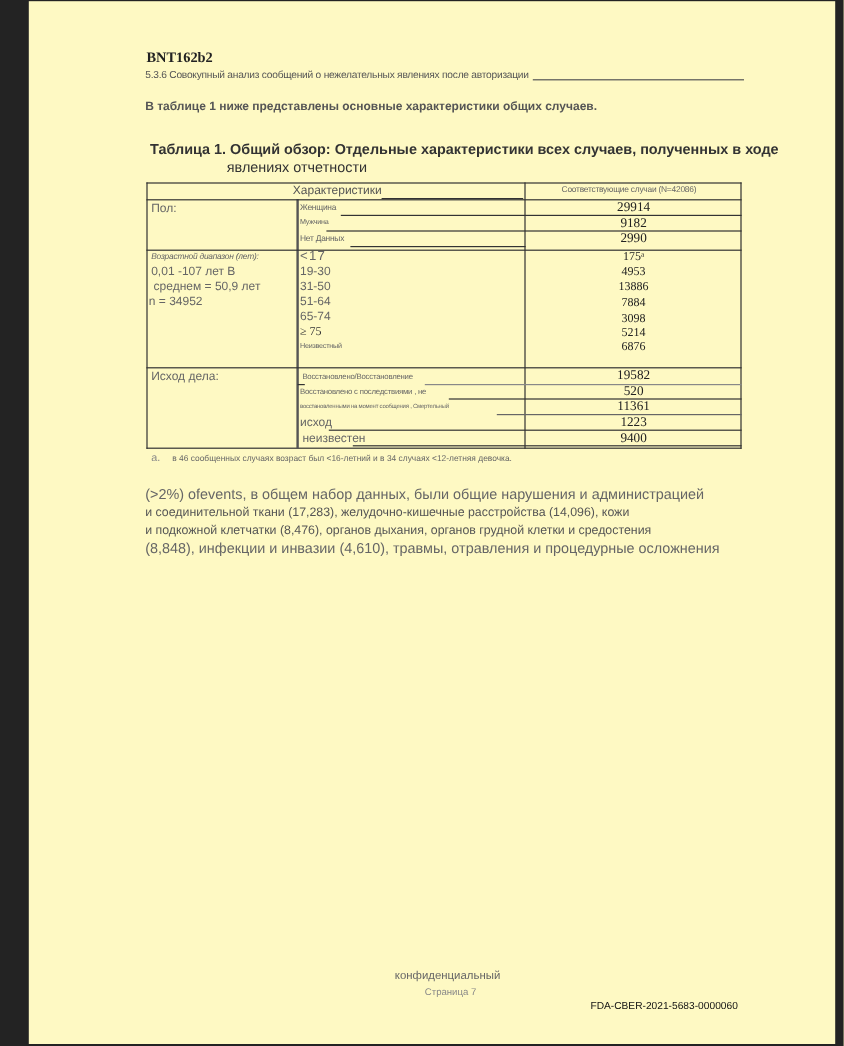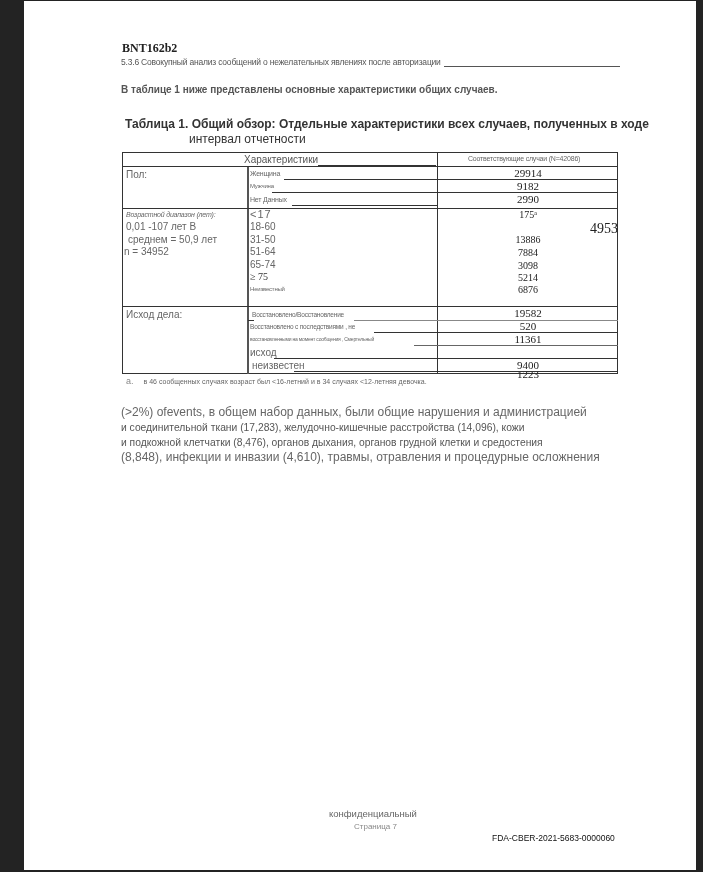--- a/index.html
+++ b/index.html
@@ -1,17 +1,17 @@
 <!DOCTYPE html>
 <html><head>
 <meta charset="utf-8">
 <style>
   html, body { margin:0; padding:0; }
   body { width:703px; height:872px; background:#232323; position:relative; overflow:hidden; font-family:"Liberation Sans", sans-serif; }
-  .page { position:absolute; left:24px; top:1px; width:672px; height:869px; background:#ffffff; }
+  .page { position:absolute; left:24px; top:1px; width:672px; height:869px; background:#fef9c3; }
   .abs { position:absolute; white-space:nowrap; }
   .doc-id { left:98px; top:40px; font-family:"Liberation Serif", serif; font-weight:bold; font-size:12px; color:#222; }
   .section { left:97px; top:56px; font-size:8.5px; color:#555; letter-spacing:-0.2px; }
   .section-line { position:absolute; left:420px; top:65px; width:176px; border-top:1px solid #555; }
   .intro { left:97px; top:83px; font-size:10px; color:#555;font-weight:bold; }
   .tbl-title { left:101px; top:116px; font-size:12px; color:#333; line-height:15px;font-weight:bold; }
   .tbl-title2 { left:165px; top:131px; font-size:12px; color:#333; }
   .table { position:absolute; left:98px; top:151px; width:496px; height:222px; }
   .hl { position:absolute; border-top:1px solid #333; }
   .vl { position:absolute; border-left:1px solid #333; }
@@ -34,21 +34,21 @@
 
 <div class="side">090177e196ea1800\Approved\Approved On: 30-Apr-2021 09:26 (GMT)</div>
 
 <div class="page">
   <div class="abs doc-id">BNT162b2</div>
   <div class="abs section">5.3.6 Совокупный анализ сообщений о нежелательных явлениях после авторизации</div>
   <div class="section-line"></div>
   <div class="abs intro">В таблице 1 ниже представлены основные характеристики общих случаев.</div>
 
   <div class="abs tbl-title">Таблица 1. Общий обзор: Отдельные характеристики всех случаев, полученных в ходе</div>
-  <div class="abs tbl-title2">интервал отчетности</div>
+  <div class="abs tbl-title2">явлениях отчетности</div>
 
   <div class="table">
 
     <div class="hl" style="left:0;top:0;width:496px;"></div>
     <div class="hl" style="left:0;top:221px;width:496px;"></div>
     <div class="vl" style="left:0;top:0;height:222px;"></div>
     <div class="vl" style="left:495px;top:0;height:222px;"></div>
     <div class="vl" style="left:315px;top:0;height:222px;"></div>
     <div class="vl" style="left:125px;top:14px;height:208px;border-left-width:2px;border-color:#555;"></div>
     <div class="hl" style="left:0;top:14px;width:496px;"></div>
@@ -70,22 +70,22 @@
     <div class="uline" style="left:170px;top:53px;width:146px;"></div>
     <div class="cell num" style="left:316px;top:41px;">2990</div>
 
     <div class="cell small" style="left:4px;top:59px;font-style:italic;">Возрастной диапазон (лет):</div>
     <div class="cell mid" style="left:4px;top:69px;">0,01 -107 лет В</div>
     <div class="cell mid" style="left:6px;top:82px;">среднем = 50,9 лет</div>
     <div class="cell mid" style="left:2px;top:94px;">n = 34952</div>
 
     <div class="cell mid" style="left:128px;top:56px;font-size:11px;letter-spacing:1px;">&lt;17</div>
     <div class="cell num" style="left:316px;top:57px;font-size:10px;">175ᵃ</div>
-    <div class="cell mid" style="left:128px;top:69px;">18-60</div>
-    <div class="cell num" style="left:316px;top:69px;font-size:14px;text-align:right;">4953</div>
+    <div class="cell mid" style="left:128px;top:69px;">19-30</div>
+    <div class="cell num" style="left:316px;top:69px;font-size:10px;">4953</div>
     <div class="cell mid" style="left:128px;top:82px;">31-50</div>
     <div class="cell num" style="left:316px;top:82px;font-size:10px;">13886</div>
     <div class="cell mid" style="left:128px;top:94px;">51-64</div>
     <div class="cell num" style="left:316px;top:95px;font-size:10px;">7884</div>
     <div class="cell mid" style="left:128px;top:107px;">65-74</div>
     <div class="cell num" style="left:316px;top:108px;font-size:10px;">3098</div>
     <div class="cell" style="left:128px;top:119px;font-family:'Liberation Serif',serif;font-size:10px;color:#333;">≥ 75</div>
     <div class="cell num" style="left:316px;top:120px;font-size:10px;">5214</div>
     <div class="cell small" style="left:128px;top:134px;font-size:6px;">Неизвестный</div>
     <div class="cell num" style="left:316px;top:132px;font-size:10px;">6876</div>
@@ -98,21 +98,21 @@
 
     <div class="cell small" style="left:128px;top:171px;font-size:6.5px;">Восстановлено с последствиями , не</div>
     <div class="cell num" style="left:316px;top:168px;">520</div>
     <div class="uline" style="left:252px;top:180px;width:244px;"></div>
 
     <div class="cell small" style="left:128px;top:184px;font-size:5px;">восстановленными на момент сообщения , Смертельный</div>
     <div class="cell num" style="left:316px;top:181px;">11361</div>
     <div class="uline" style="left:292px;top:193px;width:204px;border-color:#666;"></div>
 
     <div class="cell mid" style="left:128px;top:195px;">исход</div>
-    <div class="cell num" style="left:316px;top:194px;margin-top:22px;">1223</div>
+    <div class="cell num" style="left:316px;top:194px;">1223</div>
     <div class="uline" style="left:152px;top:206px;width:344px;"></div>
 
     <div class="cell mid" style="left:130px;top:208px;">неизвестен</div>
     <div class="cell num" style="left:316px;top:207px;">9400</div>
     <div class="uline" style="left:172px;top:219px;width:324px;"></div>
   </div>
 
   <div class="abs footnote">
     <span style="font-size:9px;color:#888;margin-right:10px;">a.</span><span>в 46 сообщенных случаях возраст был &lt;16-летний и в 34 случаях &lt;12-летняя девочка.</span>
   </div>

